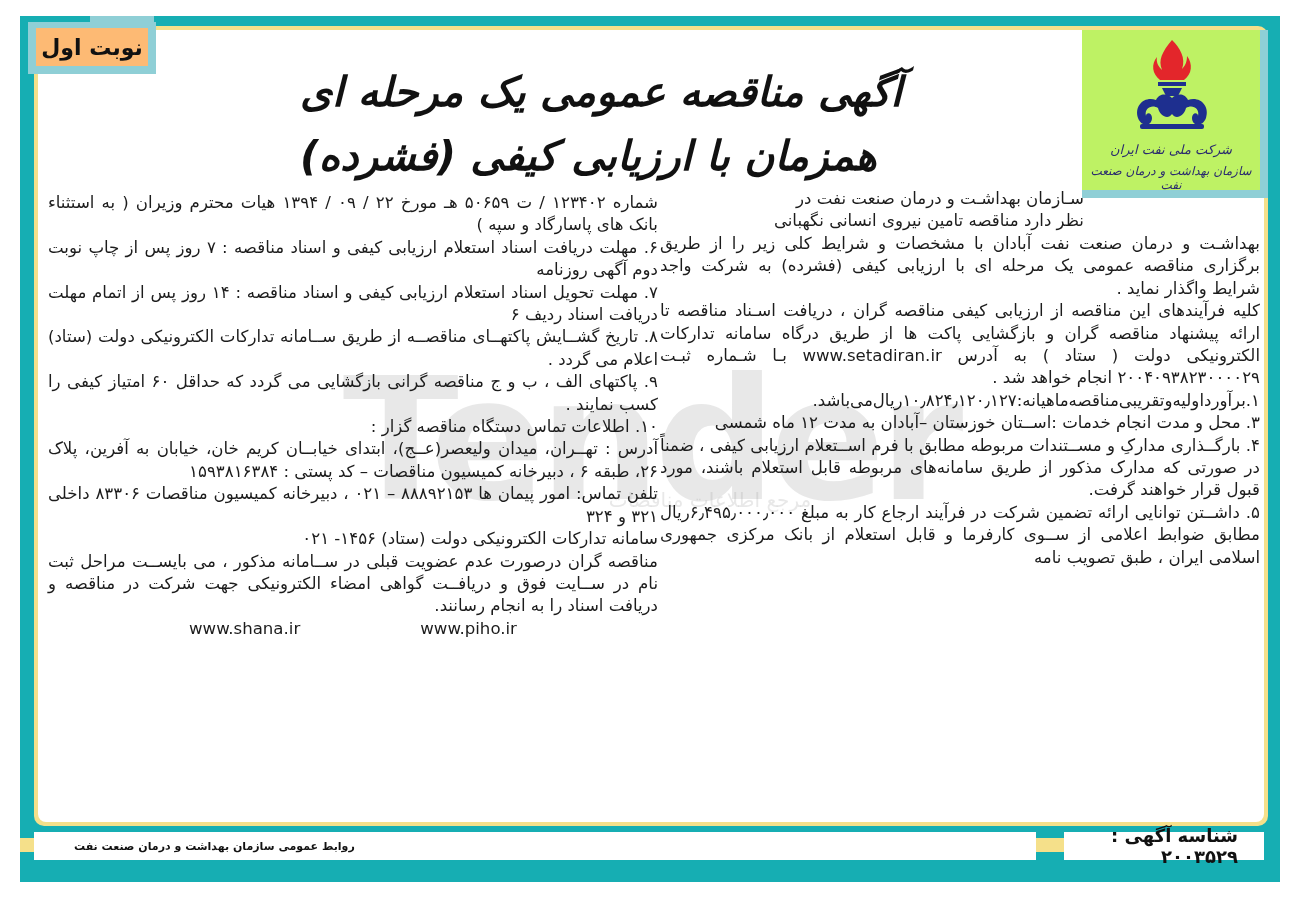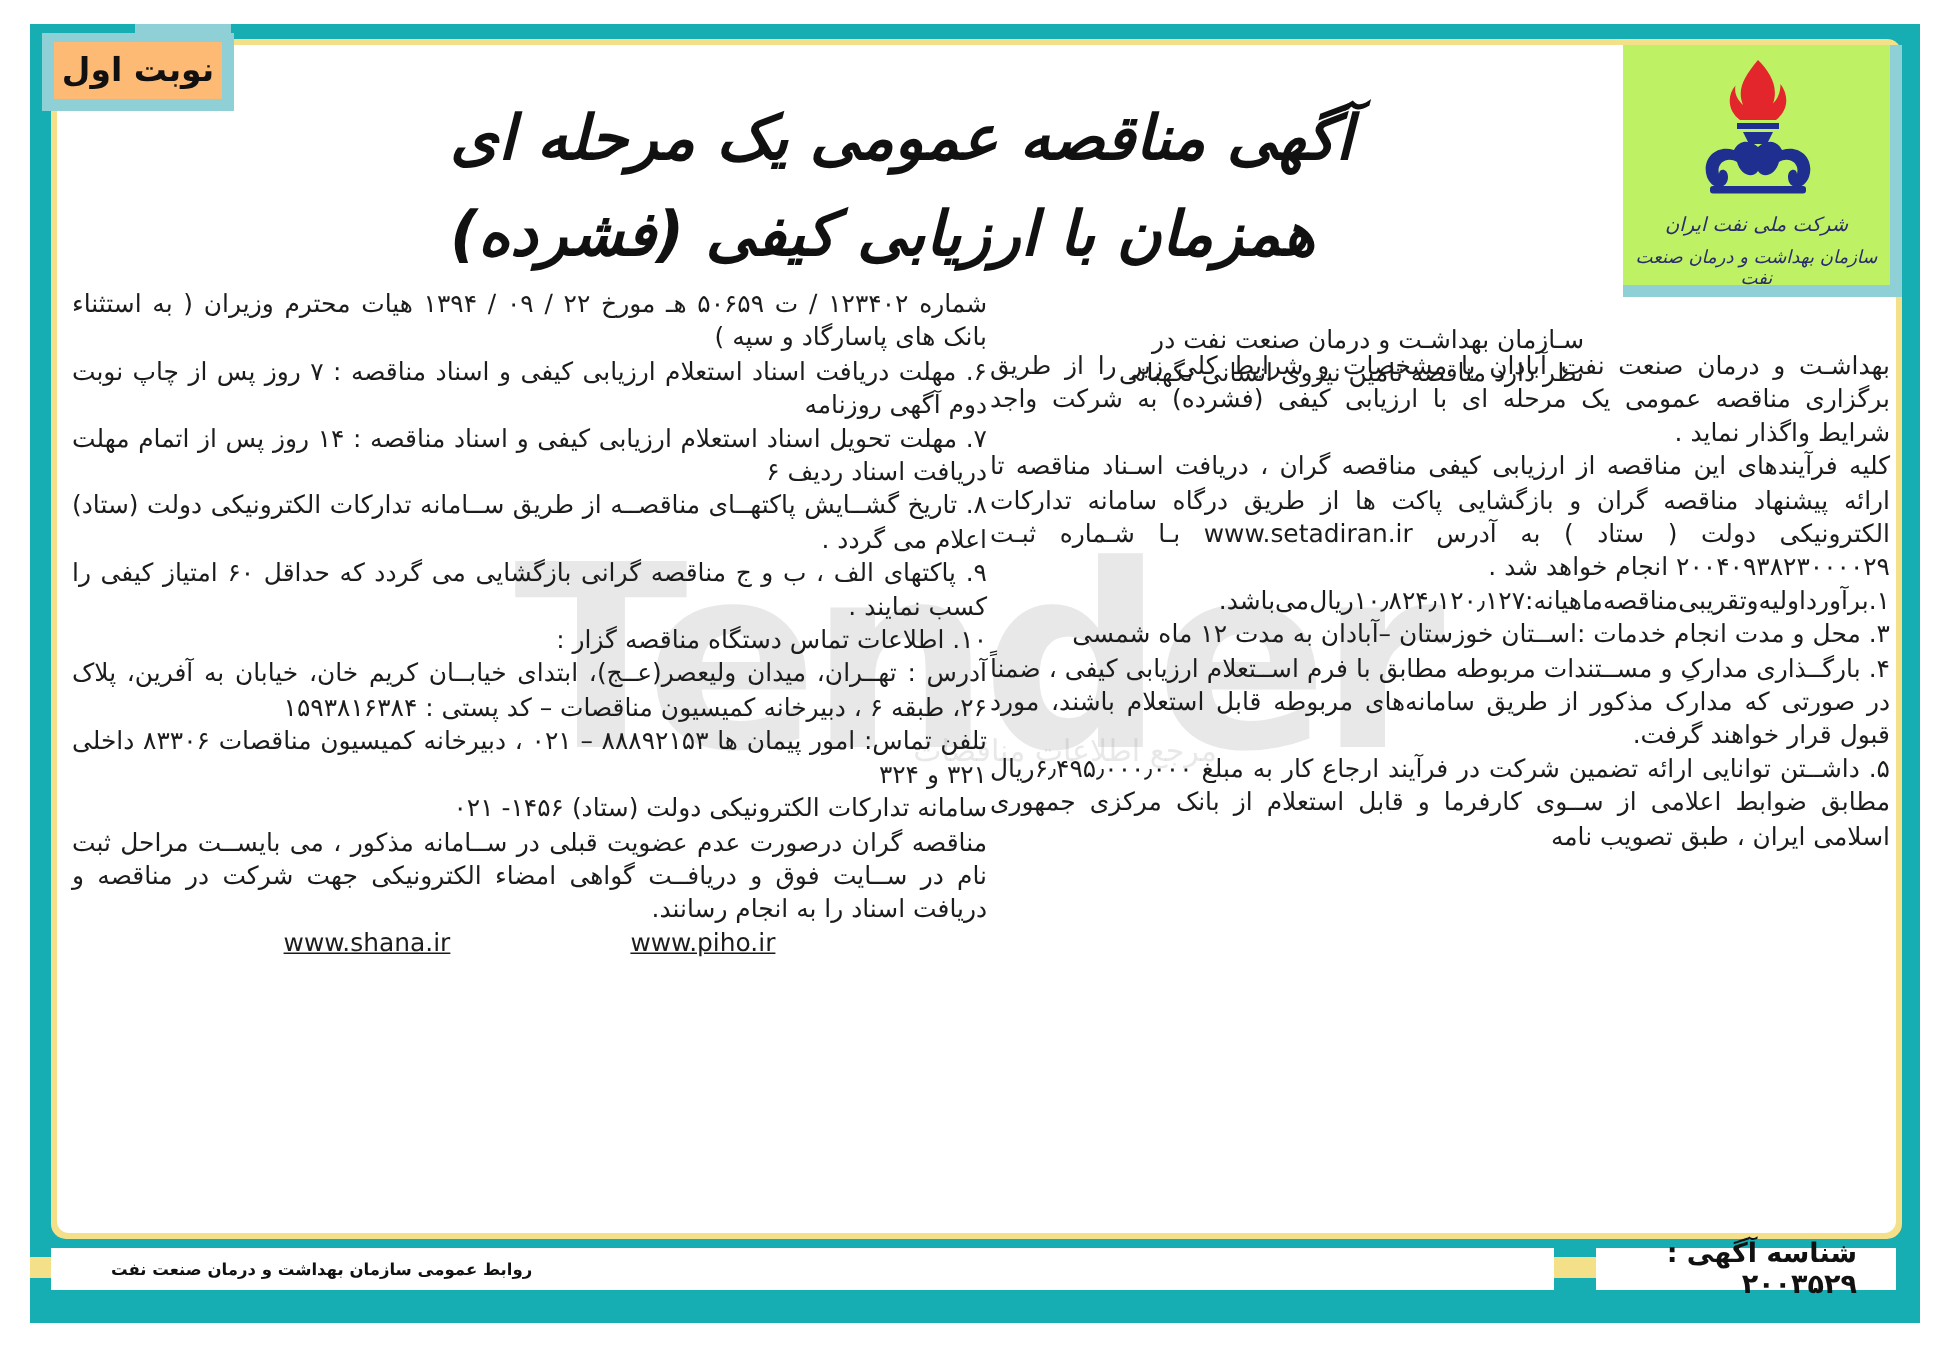--- a/index.html
+++ b/index.html
@@ -57,24 +57,24 @@
     direction: rtl; font-family: "DejaVu Sans", sans-serif; font-weight: bold;
     font-size: 41px; line-height: 64px; color: #111; letter-spacing: -1px; font-style: italic;
   }
 
   
   .col {
     position: absolute; direction: rtl; text-align: justify;
     font-family: "DejaVu Sans", sans-serif; font-size: 16.6px; line-height: 22.4px; color: #1c1c1c;
   }
   .col p { margin: 0; }
-  .col-right { left: 636px; top: 188px; width: 420px; margin-top: 28px; }
+  .col-right { left: 664px; top: 188px; width: 420px; }
   .col-right-full { left: 660px; top: 233px; width: 600px; }
   .col-left { left: 48px; top: 192px; width: 610px; }
-  .urls { display: flex; justify-content: center; gap: 120px; direction: ltr; text-decoration: underline; }
+  .urls { display: flex; justify-content: center; gap: 120px; direction: ltr; }
 
   
   .watermark {
     position: absolute; left: 300px; top: 360px; width: 700px; height: 160px;
     font-family: "DejaVu Sans", sans-serif; font-weight: bold; font-size: 170px;
     color: rgba(150,150,150,0.22); line-height: 160px; letter-spacing: -6px;
     pointer-events: none; text-align: center;
   }
   .watermark-sub {
     position: absolute; left: 500px; top: 488px; width: 420px; text-align: center;

